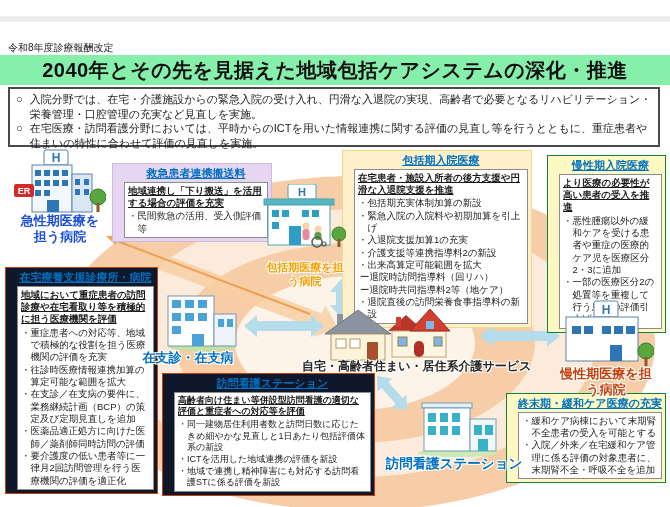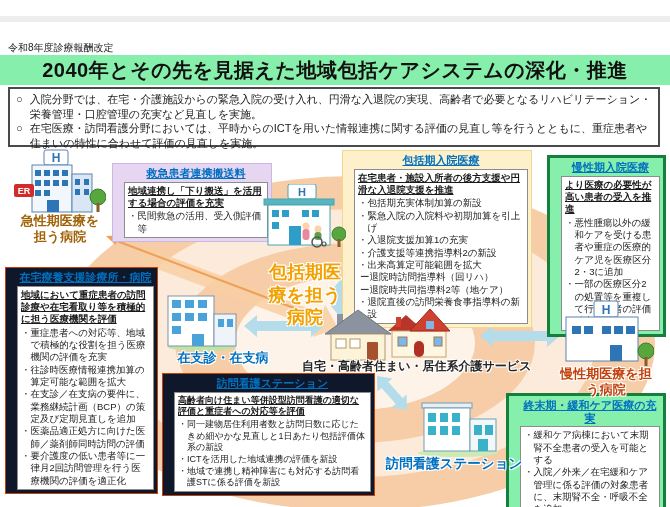--- a/index.html
+++ b/index.html
@@ -17,32 +17,32 @@
   .mk{white-space:pre;flex:0 0 auto;}
   .summary-box li{font-size:11px;line-height:1.32;}
   .summary-box .mk{margin-right:7px;}
   
   .ring{position:absolute;border-radius:50%;z-index:0;}
   
   .info-box{position:absolute;z-index:2;box-sizing:border-box;padding:2px 3px 3px 11px;font-size:9.5px;}
   .bx-purple{background:#e7d6f2;border:1px solid #cdb8e2;}
   .bx-blue{background:#0f172a;border:1px solid #c2410c;}
   .bx-yellow{background:#fdf0cb;border:1px solid #efd98d;}
-  .bx-green{background:#86efac;border:3px solid #15803d;}
+  .bx-green{background:#fef9c3;border:1px solid #15803d;}
   .box-title{font-size:11px;font-weight:bold;color:#0070c0;text-decoration:underline;
              text-align:center;padding:1px 0 2px 0;line-height:1.15;}
   .box-body{background:#fff;border:1px solid #8c8c8c;padding:2px 3px;line-height:1.3;}
   .box-lead{font-weight:bold;text-decoration:underline;margin-bottom:1px;line-height:1.3;}
   .box-body li{line-height:1.3;}
   .box-body li.sub{padding-left:2px;}
   
   .node-label{position:absolute;z-index:3;font-weight:bold;text-align:center;line-height:1.25;
               text-shadow:1px 1px 0 #fff,-1px -1px 0 #fff,1px -1px 0 #fff,-1px 1px 0 #fff;}
-  .lbl-magenta{color:#a16207;font-size:13px;}
-  .lbl-orange{color:#f2a100;font-size:18px;}
+  .lbl-magenta{color:#1d4ed8;font-size:13px;}
+  .lbl-orange{color:#f2a100;font-size:11px;}
   .lbl-green{color:#c2410c;font-size:13px;}
   .lbl-blue{color:#0070c0;font-size:13px;}
   .lbl-black{color:#262626;font-size:12px;white-space:nowrap;}
   .note{position:absolute;z-index:3;font-size:9px;color:#333;}
   .icon{position:absolute;z-index:2;}
   #arrows{position:absolute;left:0;top:130px;z-index:1;}
   .footer-mark{position:absolute;left:28px;top:499px;width:22px;height:8px;background:#2e75b6;z-index:4;}
 </style>
 </head>
 <body>
@@ -295,21 +295,21 @@
         <rect x="8" y="21" width="9" height="8"></rect>
           <rect x="21" y="21" width="9" height="8"></rect>
           <rect x="34" y="21" width="9" height="8"></rect>
         <rect x="8" y="34" width="9" height="8"></rect>
         <rect x="54" y="27" width="6" height="8"></rect>
           <rect x="63" y="27" width="6" height="8"></rect>
         <rect x="28" y="42" width="12" height="12"></rect>
       </g>
     </svg>
   </div>
-  <div class="node-label lbl-blue" style="left:173px;top:334px;width:100px;">在支診・在支病</div>
+  <div class="node-label lbl-blue" style="left:138px;top:334px;width:100px;">在支診・在支病</div>
 
   <div class="icon" style="left:323px;top:292px;">
     <svg width="70" height="54" viewBox="0 0 70 54">
       <rect x="14" y="6" width="6" height="14" fill="#8b93a1"></rect>
       <polygon points="2,26 35,2 68,26" fill="#8b93a1" stroke="#6e7682"></polygon>
       <rect x="8" y="26" width="54" height="26" fill="#fdf3d9" stroke="#b09a6a"></rect>
       <rect x="44" y="34" width="11" height="18" rx="1" fill="#a6502e"></rect>
       <rect x="13" y="31" width="10" height="9" fill="#fff" stroke="#b09a6a"></rect>
       <rect x="27" y="31" width="10" height="9" fill="#fff" stroke="#b09a6a"></rect>
     </svg>

